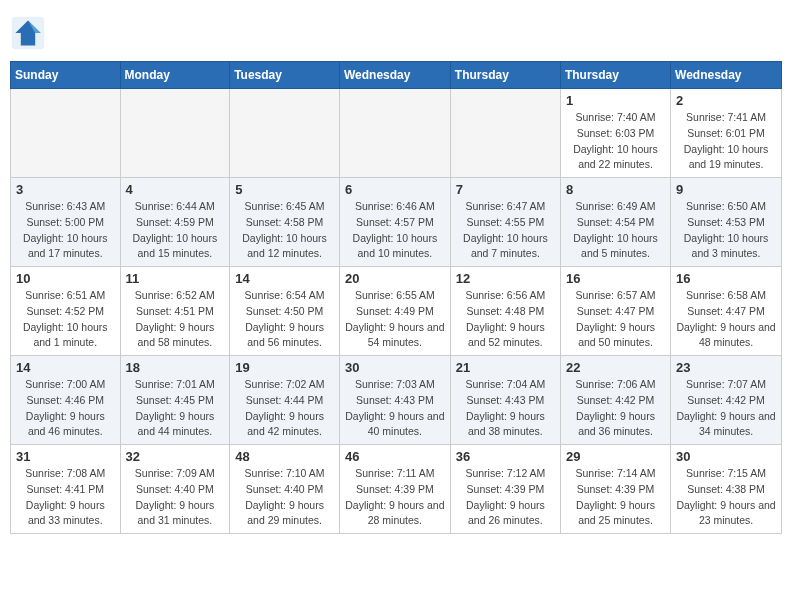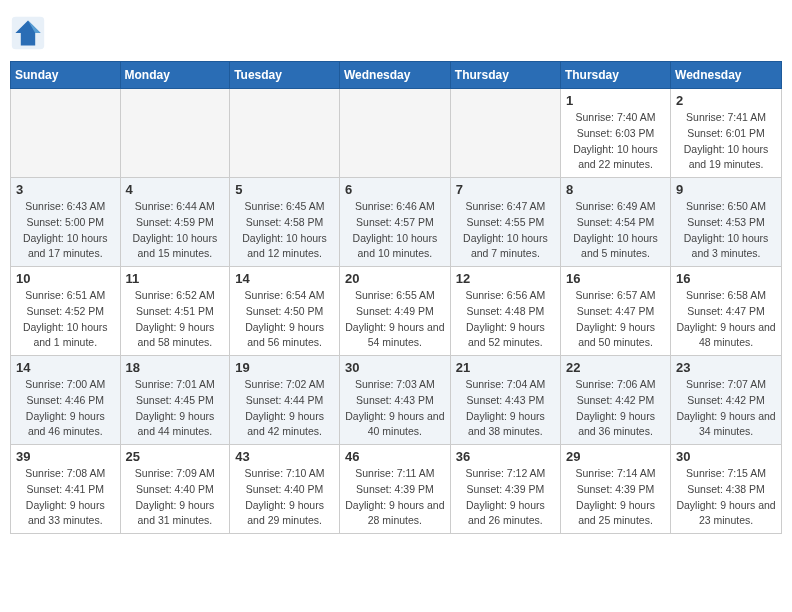--- a/index.html
+++ b/index.html
@@ -220,29 +220,29 @@
           <span class="day-num">22</span>
           <div class="day-info">Sunrise: 7:06 AM<br>Sunset: 4:42 PM<br>Daylight: 9 hours and 36 minutes.</div>
         </td>
         <td>
           <span class="day-num">23</span>
           <div class="day-info">Sunrise: 7:07 AM<br>Sunset: 4:42 PM<br>Daylight: 9 hours and 34 minutes.</div>
         </td>
       </tr>
       <tr>
         <td>
-          <span class="day-num">39</span>
+          <span class="day-num">31</span>
           <div class="day-info">Sunrise: 7:08 AM<br>Sunset: 4:41 PM<br>Daylight: 9 hours and 33 minutes.</div>
         </td>
         <td>
-          <span class="day-num">25</span>
+          <span class="day-num">32</span>
           <div class="day-info">Sunrise: 7:09 AM<br>Sunset: 4:40 PM<br>Daylight: 9 hours and 31 minutes.</div>
         </td>
         <td>
-          <span class="day-num">43</span>
+          <span class="day-num">48</span>
           <div class="day-info">Sunrise: 7:10 AM<br>Sunset: 4:40 PM<br>Daylight: 9 hours and 29 minutes.</div>
         </td>
         <td>
           <span class="day-num">46</span>
           <div class="day-info">Sunrise: 7:11 AM<br>Sunset: 4:39 PM<br>Daylight: 9 hours and 28 minutes.</div>
         </td>
         <td>
           <span class="day-num">36</span>
           <div class="day-info">Sunrise: 7:12 AM<br>Sunset: 4:39 PM<br>Daylight: 9 hours and 26 minutes.</div>
         </td>

